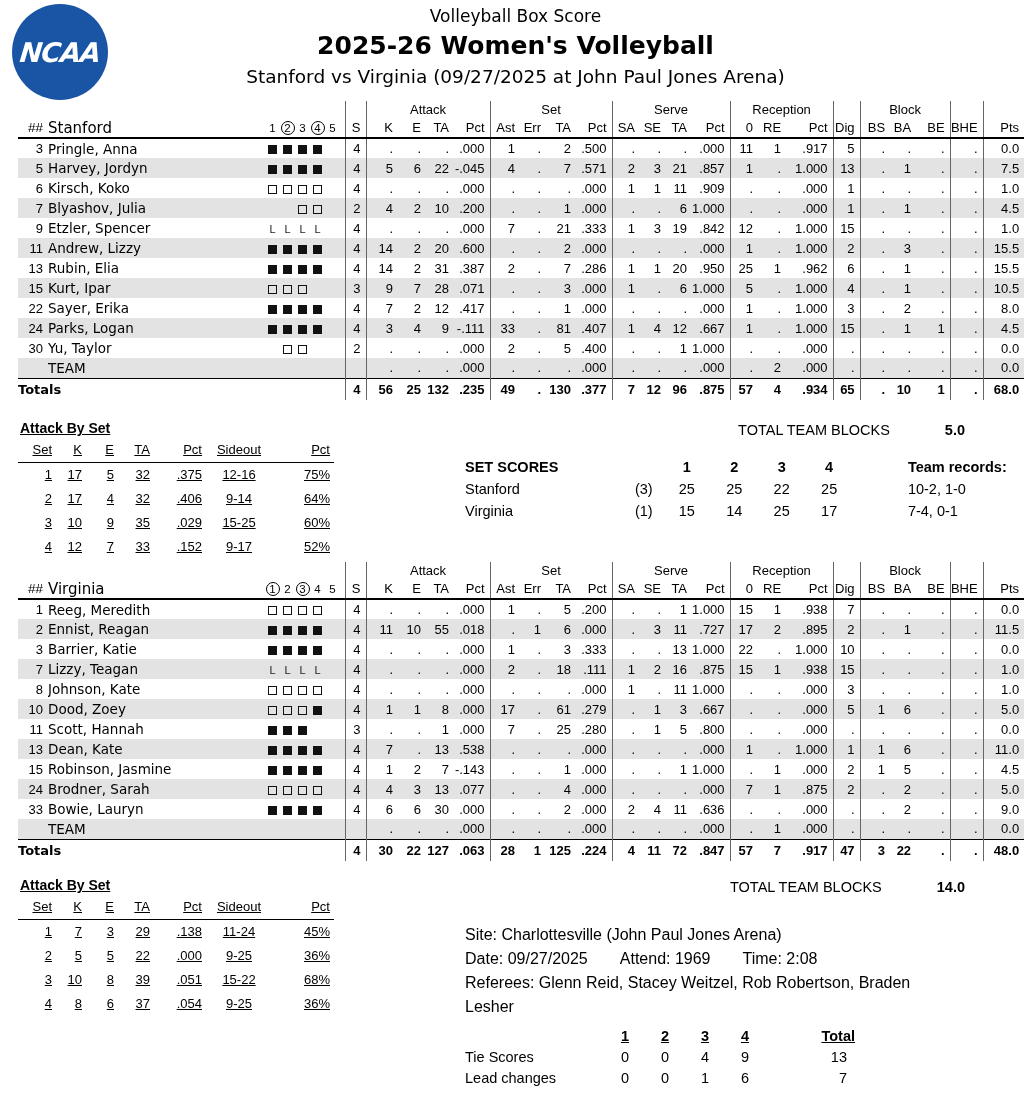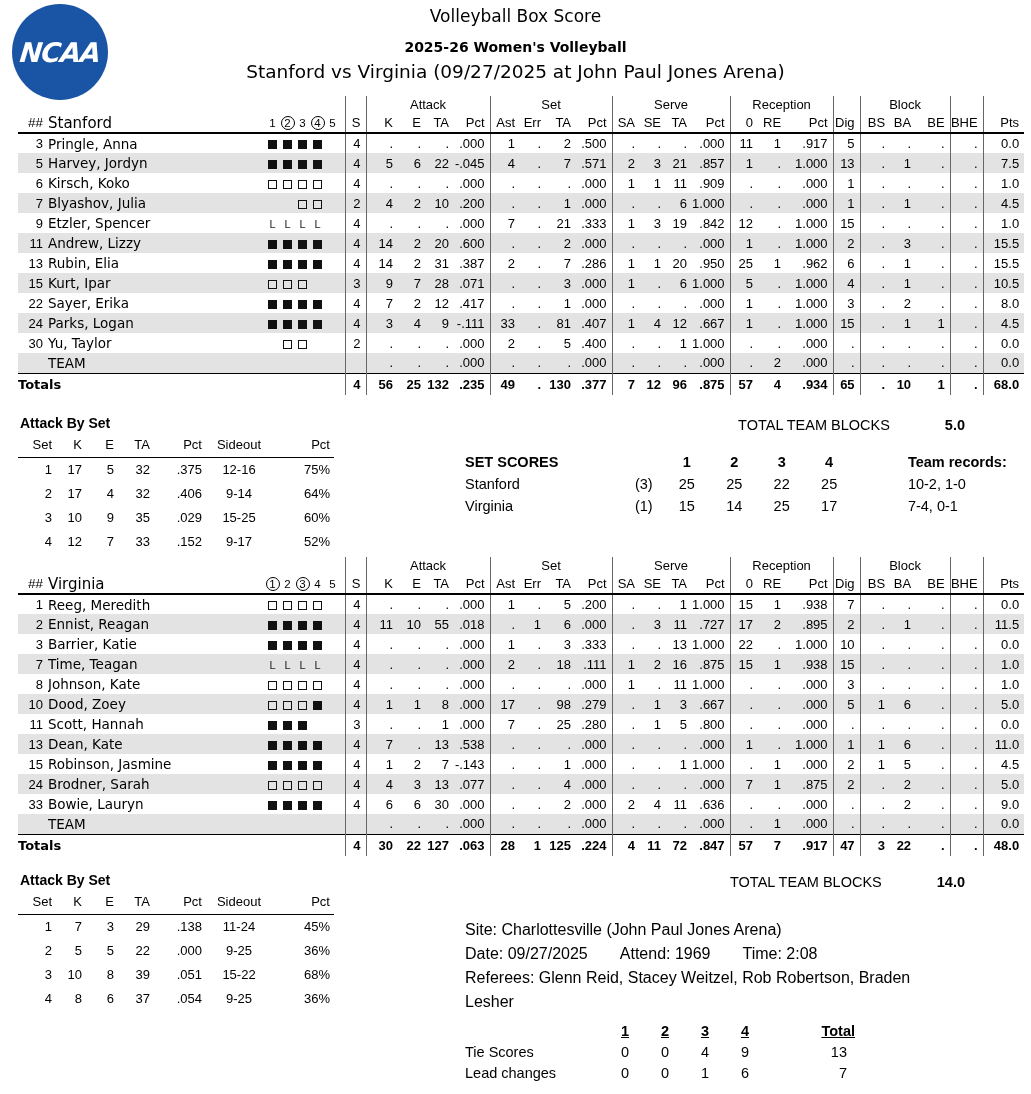--- a/index.html
+++ b/index.html
@@ -18,21 +18,21 @@
     background: #1a55a5;
     display: flex; align-items: center; justify-content: center;
   }
   .logo-text {
     color: #fff; font-family: "DejaVu Sans", sans-serif;
     font-style: italic; font-weight: bold; font-size: 27px;
     transform: skewX(-6deg); letter-spacing: -1px;
   }
   .titles { text-align: center; padding-top: 6px; font-family: "DejaVu Sans", sans-serif; }
   .title-line1 { font-size: 17px; }
-  .title-line2 { font-size: 14px; font-weight: bold; margin-top: 13px; }
+  .title-line2 { font-size: 25px; font-weight: bold; margin-top: 5px; }
   .title-line3 { font-size: 18.5px; margin-top: 6px; }
 
   
   table.box {
     border-collapse: collapse; table-layout: fixed;
     width: 1006px; margin: 14px 12px 0 18px;
     font-size: 13px;
   }
   table.box td, table.box th { padding: 0 5px 0 0; height: 20px; white-space: nowrap; overflow: hidden; font-weight: normal; }
   table.box .st { text-align: right; }
@@ -53,21 +53,21 @@
   .mk.fill { background: #111; }
   .mk.lib { font-size: 11px; color: #222; }
   .mk.none { height: 9px; }
   
   .sn { display: inline-block; width: 15px; text-align: center; font-size: 11.5px; font-weight: normal; vertical-align: middle; }
   .sn.circ { width: 14px; height: 14px; line-height: 13px; border: 1px solid #000; border-radius: 50%; margin: 0 0.5px; }
 
   
   .mid { display: flex; margin: 20px 0 0 18px; }
   .mid.bottom { margin-top: 16px; }
-  .abs-col { width: 420px; flex: 0 0 420px; }
+  .abs-col { width: 420px; flex: 0 0 420px; text-decoration: underline; }
   .abs-title { font-weight: bold; font-size: 14px; padding-left: 2px; }
   table.abst { border-collapse: collapse; table-layout: fixed; margin-top: 2px; font-size: 13px; }
   table.abst th { border-bottom: 1.5px solid #000; font-weight: normal; }
   table.abst th, table.abst td { height: 24px; padding: 0 4px 0 0; }
   table.abst .r { text-align: right; }
   table.abst .c { text-align: center; }
   .mid-right { flex: 1; }
   .blocks-line { display: flex; justify-content: flex-end; gap: 55px; padding-right: 66px; font-size: 14.5px; height: 20px; align-items: center; }
   .blocks-line b { font-size: 14.5px; }
   
@@ -808,21 +808,21 @@
           <td class="st bl">10</td>
           <td class="st bl">.</td>
           <td class="st">.</td>
           <td class="st">.</td>
           <td class="st bl">.</td>
           <td class="st bl">0.0</td>
         </tr>
 
         <tr>
           <td class="num">7</td>
-          <td class="name">Time, Teagan</td>
+          <td class="name">Lizzy, Teagan</td>
           <td class="marks"><span class="mk lib">L</span><span class="mk lib">L</span><span class="mk lib">L</span><span class="mk lib">L</span><span class="mk none"></span></td>
           <td class="st bl">4</td>
           <td class="st bl">.</td>
           <td class="st">.</td>
           <td class="st">.</td>
           <td class="st">.000</td>
           <td class="st bl">2</td>
           <td class="st">.</td>
           <td class="st">18</td>
           <td class="st">.111</td>
@@ -873,21 +873,21 @@
           <td class="num">10</td>
           <td class="name">Dood, Zoey</td>
           <td class="marks"><span class="mk sq"></span><span class="mk sq"></span><span class="mk sq"></span><span class="mk sq fill"></span><span class="mk none"></span></td>
           <td class="st bl">4</td>
           <td class="st bl">1</td>
           <td class="st">1</td>
           <td class="st">8</td>
           <td class="st">.000</td>
           <td class="st bl">17</td>
           <td class="st">.</td>
-          <td class="st">98</td>
+          <td class="st">61</td>
           <td class="st">.279</td>
           <td class="st bl">.</td>
           <td class="st">1</td>
           <td class="st">3</td>
           <td class="st">.667</td>
           <td class="st bl">.</td>
           <td class="st">.</td>
           <td class="st">.000</td>
           <td class="st bl">5</td>
           <td class="st bl">1</td>

